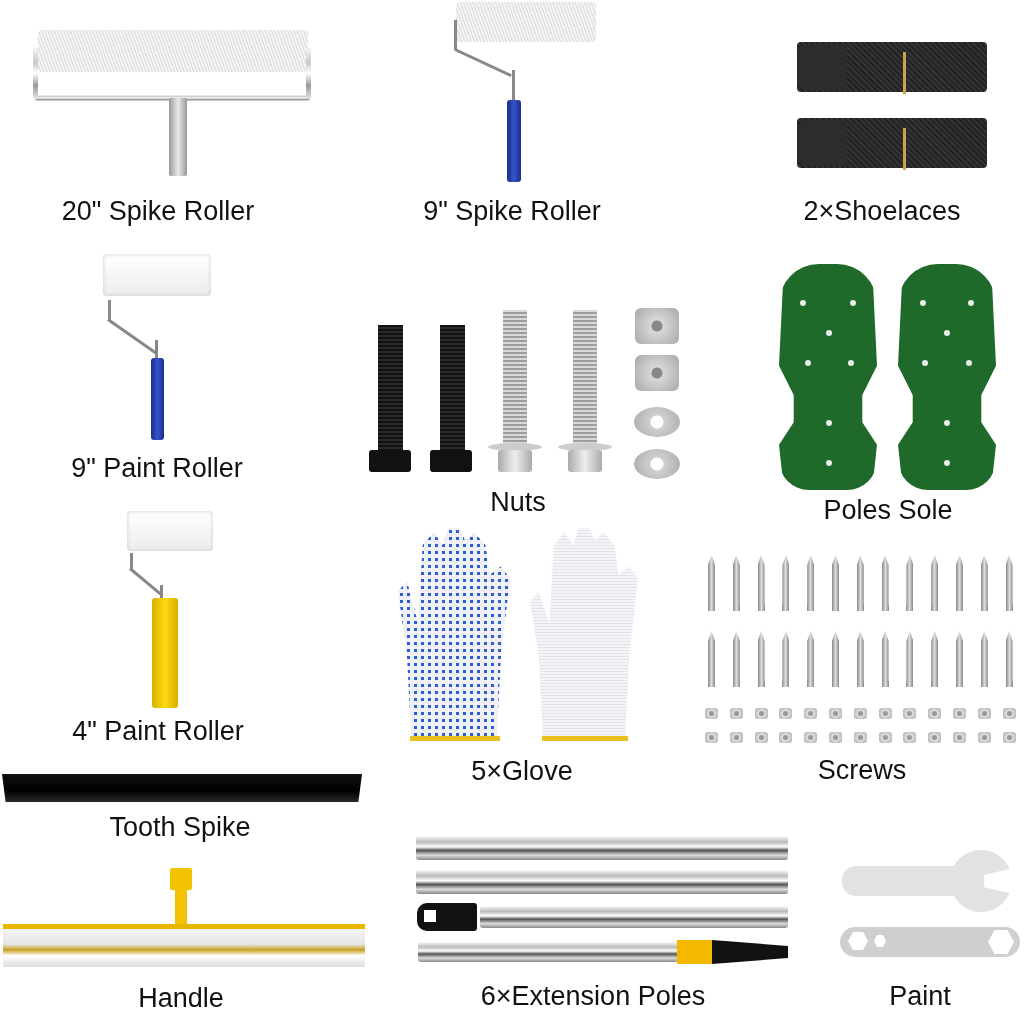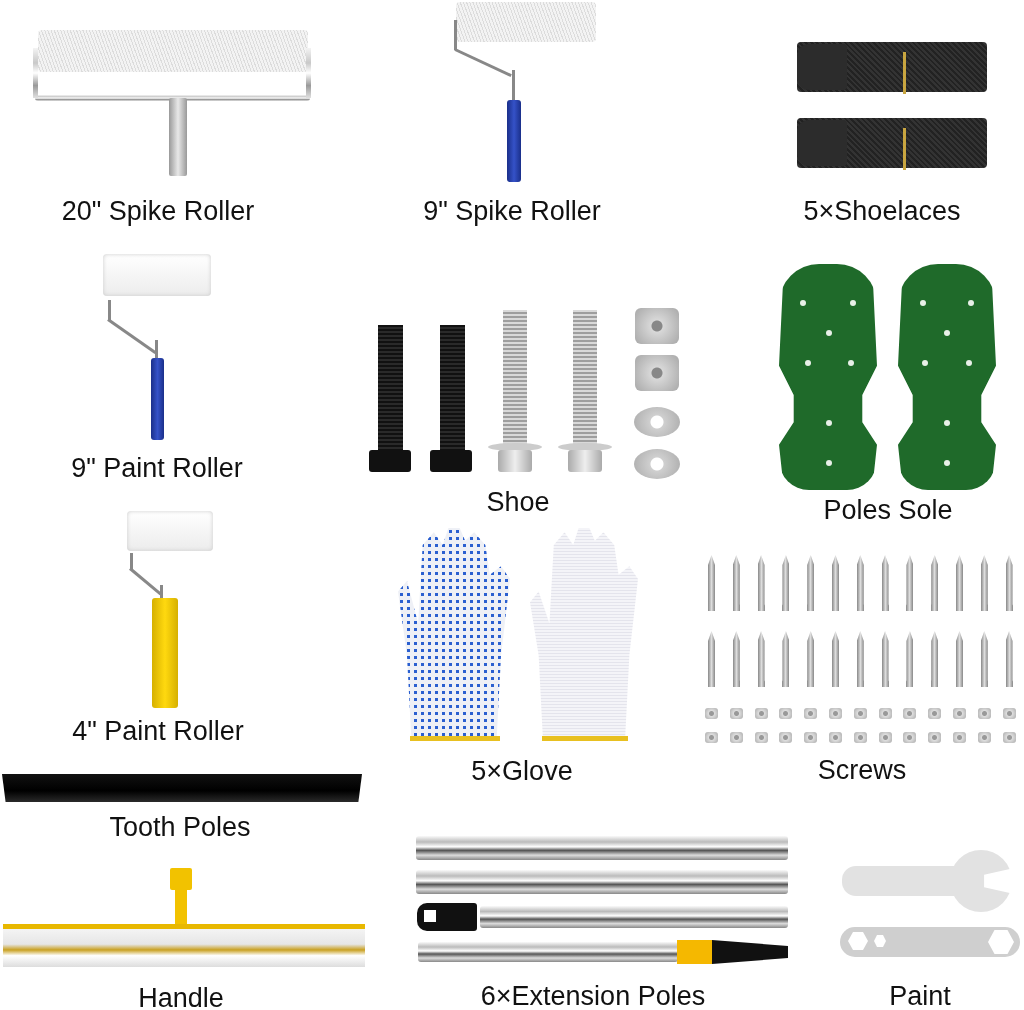--- a/index.html
+++ b/index.html
@@ -45,21 +45,21 @@
 <span class="label" style="left:512px;top:198px;">9" Spike Roller</span>
 
 <div>
   <div class="abs strap" style="left:797px;top:42px;width:190px;height:50px;"></div>
   <div class="abs" style="left:797px;top:44px;width:50px;height:46px;background:#2c2c2c;border-radius:12px 4px 4px 12px;"></div>
   <div class="abs" style="left:903px;top:52px;width:3px;height:42px;background:#c9a640;"></div>
   <div class="abs strap" style="left:797px;top:118px;width:190px;height:50px;"></div>
   <div class="abs" style="left:797px;top:120px;width:50px;height:46px;background:#2c2c2c;border-radius:12px 4px 4px 12px;"></div>
   <div class="abs" style="left:903px;top:128px;width:3px;height:42px;background:#c9a640;"></div>
 </div>
-<span class="label" style="left:882px;top:198px;">5×Shoelaces</span>
+<span class="label" style="left:882px;top:198px;">2×Shoelaces</span>
 
 <div>
   <div class="abs paint-white" style="left:103px;top:254px;width:108px;height:42px;"></div>
   <div class="abs" style="left:108px;top:300px;width:3px;height:20px;background:#888;"></div>
   <div class="abs" style="left:108px;top:318px;width:58px;height:3px;background:#888;transform:rotate(35deg);transform-origin:left;"></div>
   <div class="abs" style="left:155px;top:340px;width:3px;height:20px;background:#888;"></div>
   <div class="abs blue-grip" style="left:151px;top:358px;width:13px;height:82px;"></div>
 </div>
 <span class="label" style="left:157px;top:455px;">9" Paint Roller</span>
 
@@ -72,21 +72,21 @@
   <div class="abs" style="left:488px;top:443px;width:54px;height:8px;background:#ccc;border-radius:50%;"></div>
   <div class="abs" style="left:498px;top:450px;width:34px;height:22px;background:linear-gradient(90deg,#aaa,#eee,#aaa);border-radius:3px;"></div>
   <div class="abs bolt-silver" style="left:573px;top:310px;width:24px;height:140px;"></div>
   <div class="abs" style="left:558px;top:443px;width:54px;height:8px;background:#ccc;border-radius:50%;"></div>
   <div class="abs" style="left:568px;top:450px;width:34px;height:22px;background:linear-gradient(90deg,#aaa,#eee,#aaa);border-radius:3px;"></div>
   <div class="abs nut" style="left:635px;top:308px;width:44px;height:36px;"></div>
   <div class="abs nut" style="left:635px;top:355px;width:44px;height:36px;"></div>
   <div class="abs washer" style="left:634px;top:407px;width:46px;height:30px;"></div>
   <div class="abs washer" style="left:634px;top:449px;width:46px;height:30px;"></div>
 </div>
-<span class="label" style="left:518px;top:489px;">Shoe</span>
+<span class="label" style="left:518px;top:489px;">Nuts</span>
 
 <div>
   <div class="abs sole" style="left:779px;top:264px;width:98px;height:226px;clip-path:polygon(5% 0,95% 0,100% 45%,85% 58%,85% 70%,100% 80%,95% 100%,5% 100%,0 80%,15% 70%,15% 58%,0 45%);"></div>
   <div class="abs sole" style="left:898px;top:264px;width:98px;height:226px;clip-path:polygon(5% 0,95% 0,100% 45%,85% 58%,85% 70%,100% 80%,95% 100%,5% 100%,0 80%,15% 70%,15% 58%,0 45%);"></div>
   <div class="hole" style="left:800px;top:300px;"></div>
     <div class="hole" style="left:850px;top:300px;"></div>
   <div class="hole" style="left:826px;top:330px;"></div>
     <div class="hole" style="left:805px;top:360px;"></div>
   <div class="hole" style="left:848px;top:360px;"></div>
     <div class="hole" style="left:826px;top:420px;"></div>
@@ -168,21 +168,21 @@
     <div class="tinynut" style="left: 878.6px; top: 732px;"></div>
     <div class="tinynut" style="left: 903.4px; top: 732px;"></div>
     <div class="tinynut" style="left: 928.2px; top: 732px;"></div>
     <div class="tinynut" style="left: 953px; top: 732px;"></div>
     <div class="tinynut" style="left: 977.8px; top: 732px;"></div>
     <div class="tinynut" style="left: 1002.6px; top: 732px;"></div>
   </div>
 <span class="label" style="left:862px;top:757px;">Screws</span>
 
 <div class="abs" style="left:2px;top:774px;width:360px;height:28px;background:linear-gradient(180deg,#111,#000 60%,#2a2a2a);clip-path:polygon(0 0,100% 0,99% 100%,1% 100%);"></div>
-<span class="label" style="left:180px;top:814px;">Tooth Poles</span>
+<span class="label" style="left:180px;top:814px;">Tooth Spike</span>
 
 <div>
   <div class="abs" style="left:170px;top:868px;width:22px;height:22px;background:#f2c200;border-radius:2px;"></div>
   <div class="abs" style="left:175px;top:888px;width:12px;height:40px;background:#f2c200;"></div>
   <div class="abs" style="left:3px;top:924px;width:362px;height:6px;background:#e8b800;"></div>
   <div class="abs" style="left:3px;top:929px;width:362px;height:38px;background:linear-gradient(180deg,#f4f4f4,#e6e6e6 40%,#c9a020 55%,#fff 70%,#ddd);"></div>
 </div>
 <span class="label" style="left:181px;top:985px;">Handle</span>
 
 <div>

